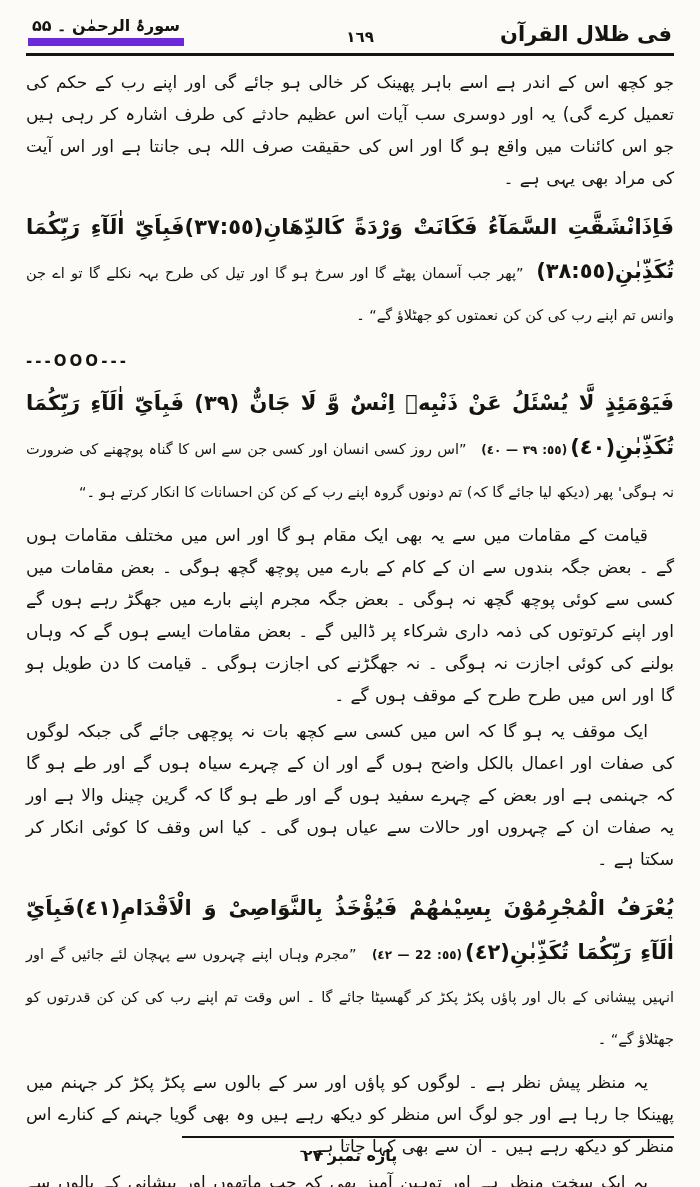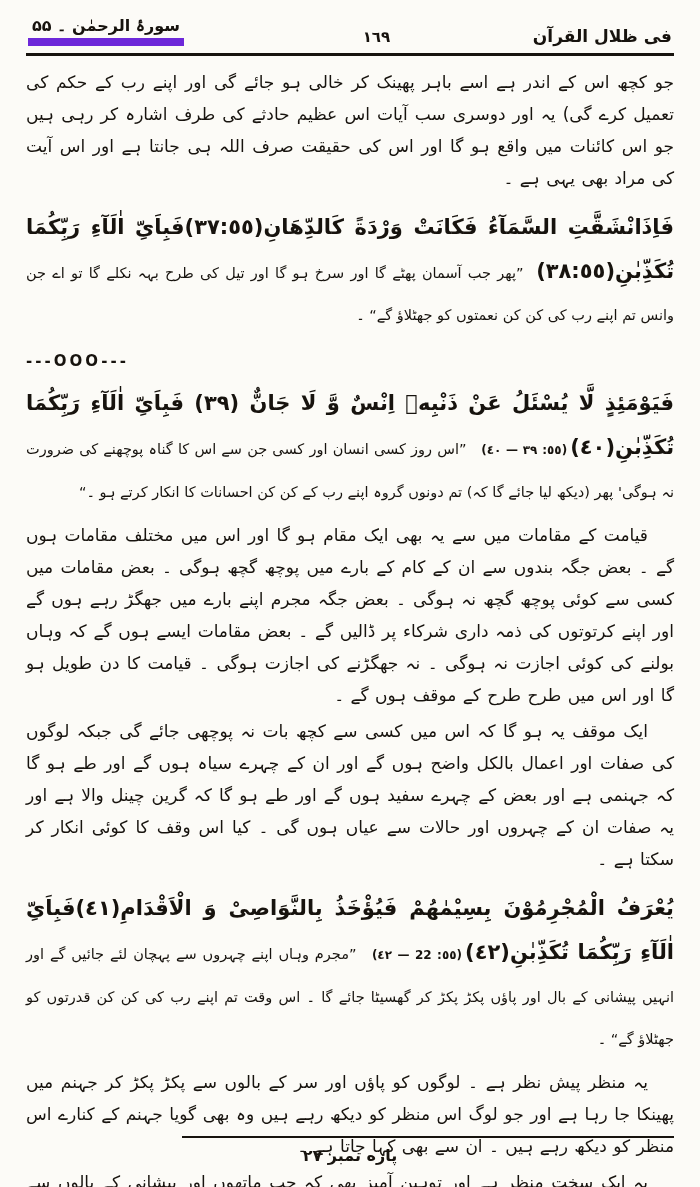--- a/index.html
+++ b/index.html
@@ -18,21 +18,21 @@
     overflow: hidden;
     direction: rtl;
   }
   
   .hdr {
     display: flex; align-items: flex-end; justify-content: space-between;
     border-bottom: 3.5px solid #17130e;
     padding: 4px 2px 7px 2px;
     font-weight: bold;
   }
-  .hdr .book  { font-size: 17px; }
+  .hdr .book  { font-size: 21px; }
   .hdr .pgnum { font-size: 15px; letter-spacing: 2px; transform: translateX(18px); }
   .hdr .surah { font-size: 16px; border-bottom: 8px solid #6d28d9; padding: 0 4px 3px 4px; }
   
   p.body {
     margin: 10px 0 4px 0;
     font-size: 17px;
     line-height: 32px;
     text-align: justify;
     word-spacing: 1px;
   }

